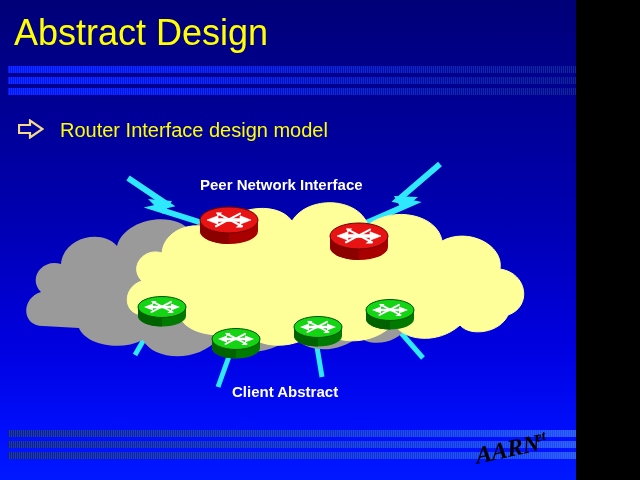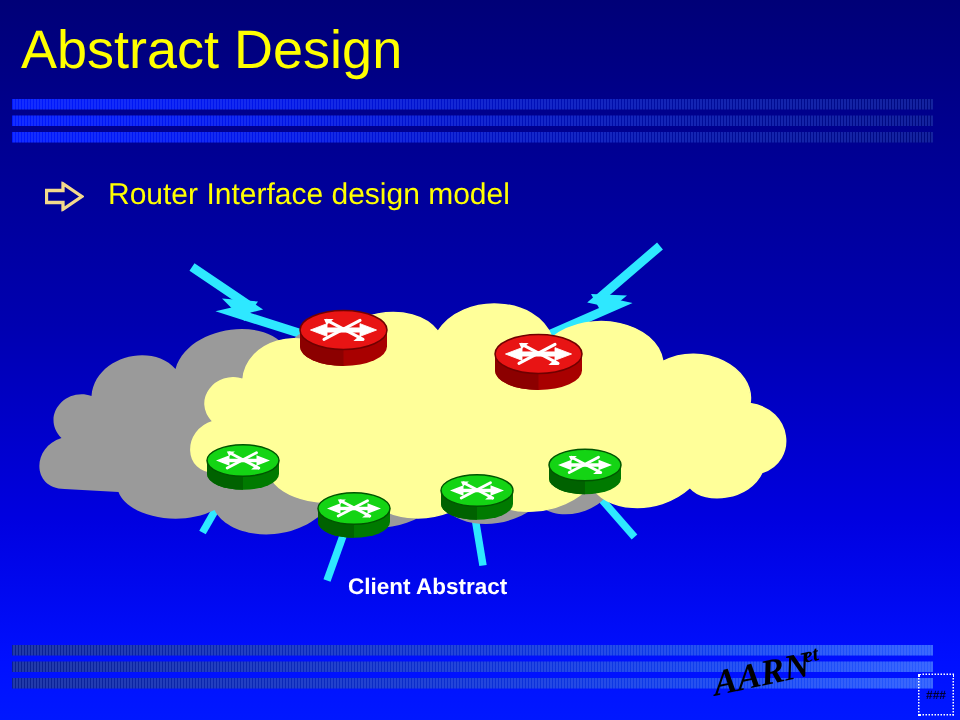--- a/index.html
+++ b/index.html
@@ -3,21 +3,21 @@
 <meta charset="utf-8">
 <title>Abstract Design</title>
 <style>
   html, body {
     margin: 0;
     padding: 0;
     background: #000000;
   }
   #slide {
     position: relative;
-    width: 640px;
+    width: 576px;
     height: 480px;
     overflow: hidden;
     font-family: "Liberation Sans", sans-serif;
     background: linear-gradient(to bottom, #000077 0%, #00008f 18%, #0000b0 45%, #0000e0 72%, #0010ff 92%, #0018ff 100%);
   }
 
   
   #title {
     position: absolute;
     left: 14px;
@@ -54,24 +54,24 @@
   
   #barset-bottom .bar {
     background:
       repeating-linear-gradient(90deg, rgba(255,255,255,0.0) 0 1px, rgba(120,150,255,0.22) 1px 2px),
       linear-gradient(to right, #0a2090 0%, #0a28b8 30%, #0b30d8 55%, #1040f0 78%, #2a5cff 100%);
   }
 
   
   #bullet-row {
     position: absolute;
-    left: 30px;
+    left: 18px;
     top: 119px;
     display: flex;
-    align-items: center;
+    align-items: flex-start;
   }
   #bullet-arrow {
     width: 26px;
     height: 20px;
     flex: 0 0 auto;
     margin-right: 16px;
   }
   #bullet-text {
     color: #ffff00;
     font-size: 20px;
@@ -269,20 +269,21 @@
       </g>
       <g>
         <use href="#router-green" transform="translate(318,172)"></use>
       </g>
       <g>
         <use href="#router-green" transform="translate(390,155)"></use>
       </g>
     </svg>
   </div>
 
+  <div class="diag-label" id="label-peer">Peer Network Interface</div>
   <div class="diag-label" id="label-client">Client Abstract</div>
 
   <div class="barset" id="barset-bottom">
     <div class="bar"></div>
     <div class="bar"></div>
     <div class="bar"></div>
   </div>
 
   <div id="aarnet-logo">
     <svg width="96" height="36" viewBox="0 0 96 36" xmlns="http://www.w3.org/2000/svg">

